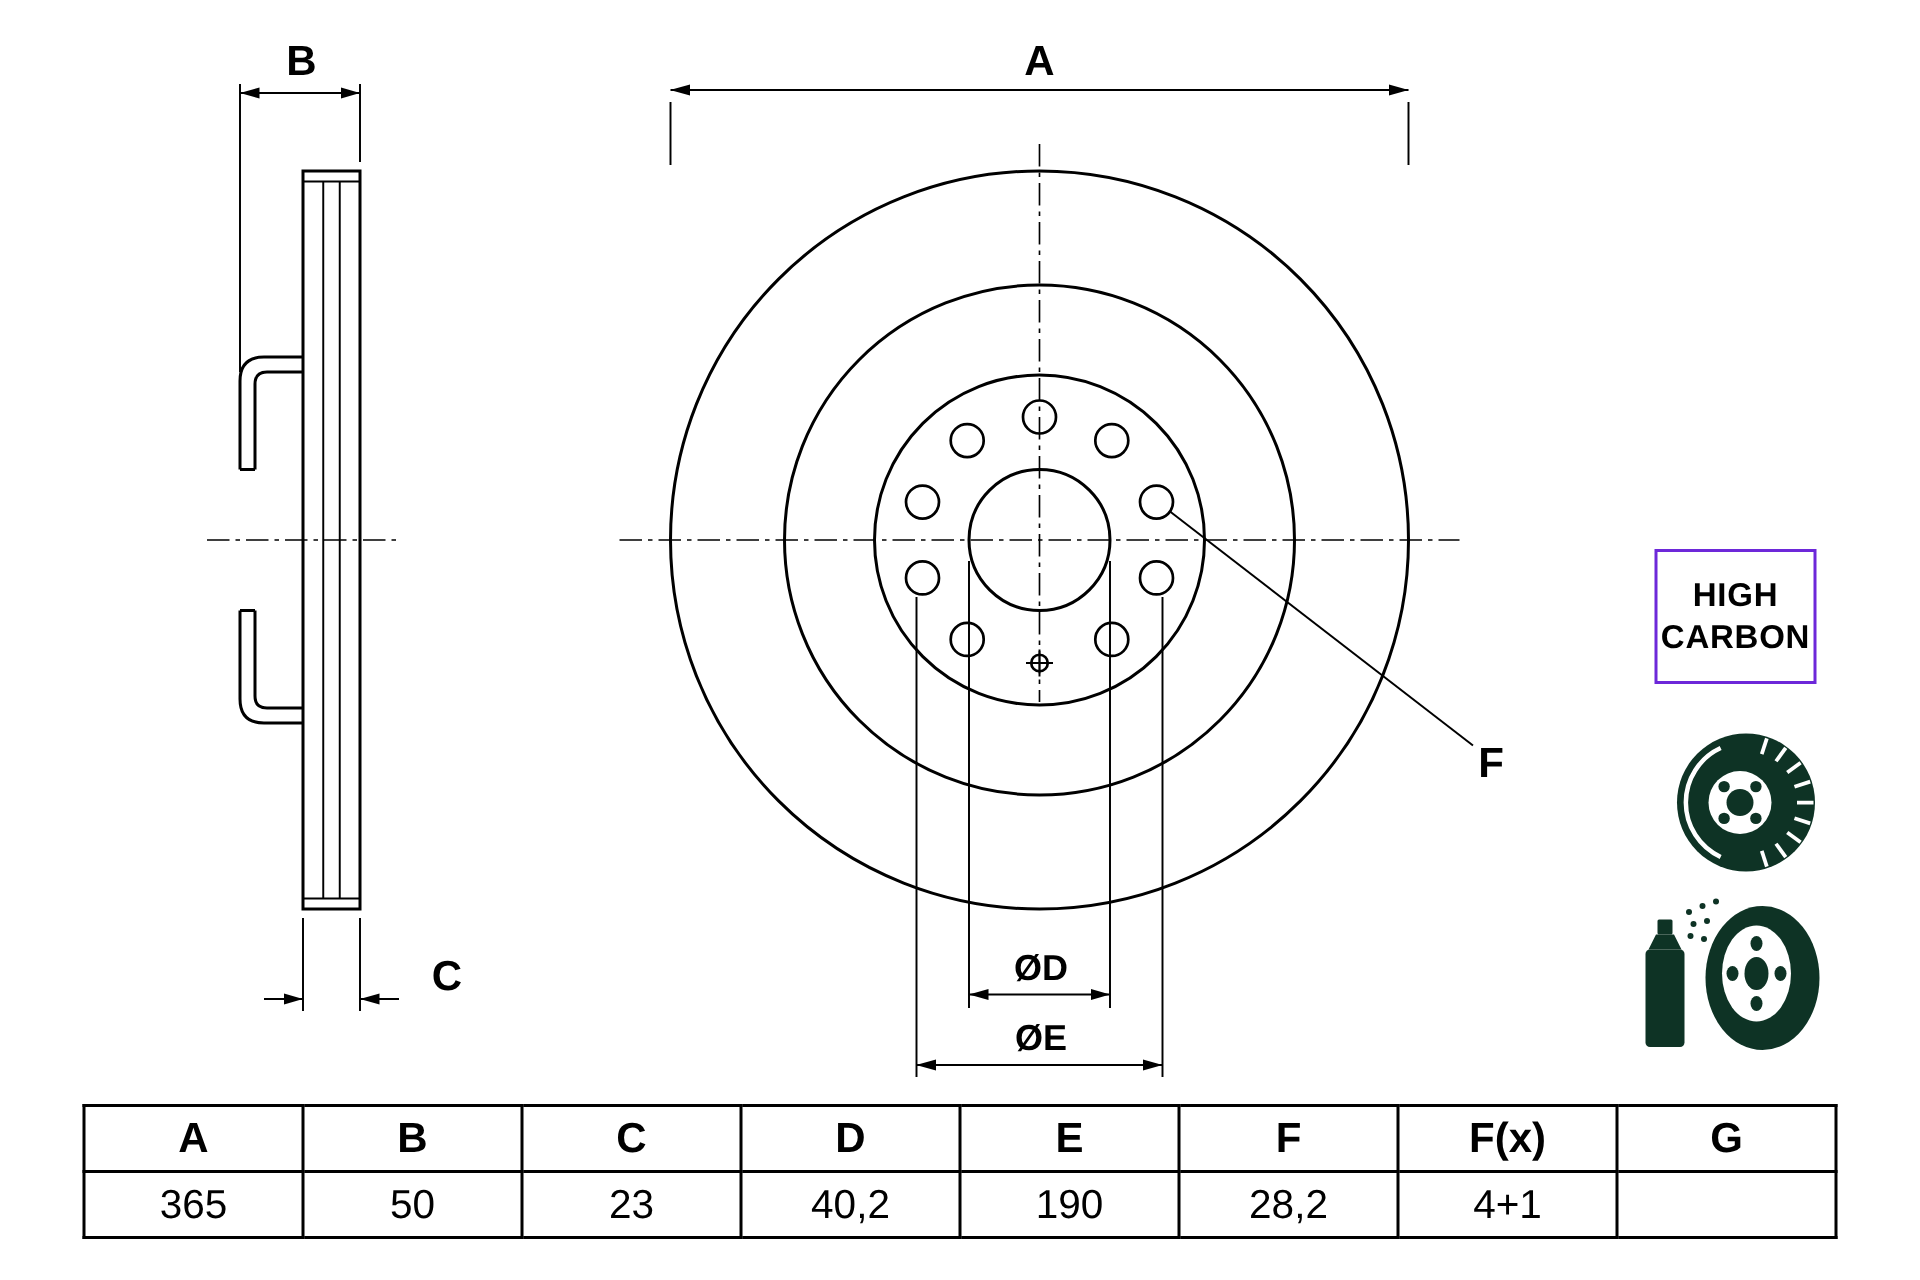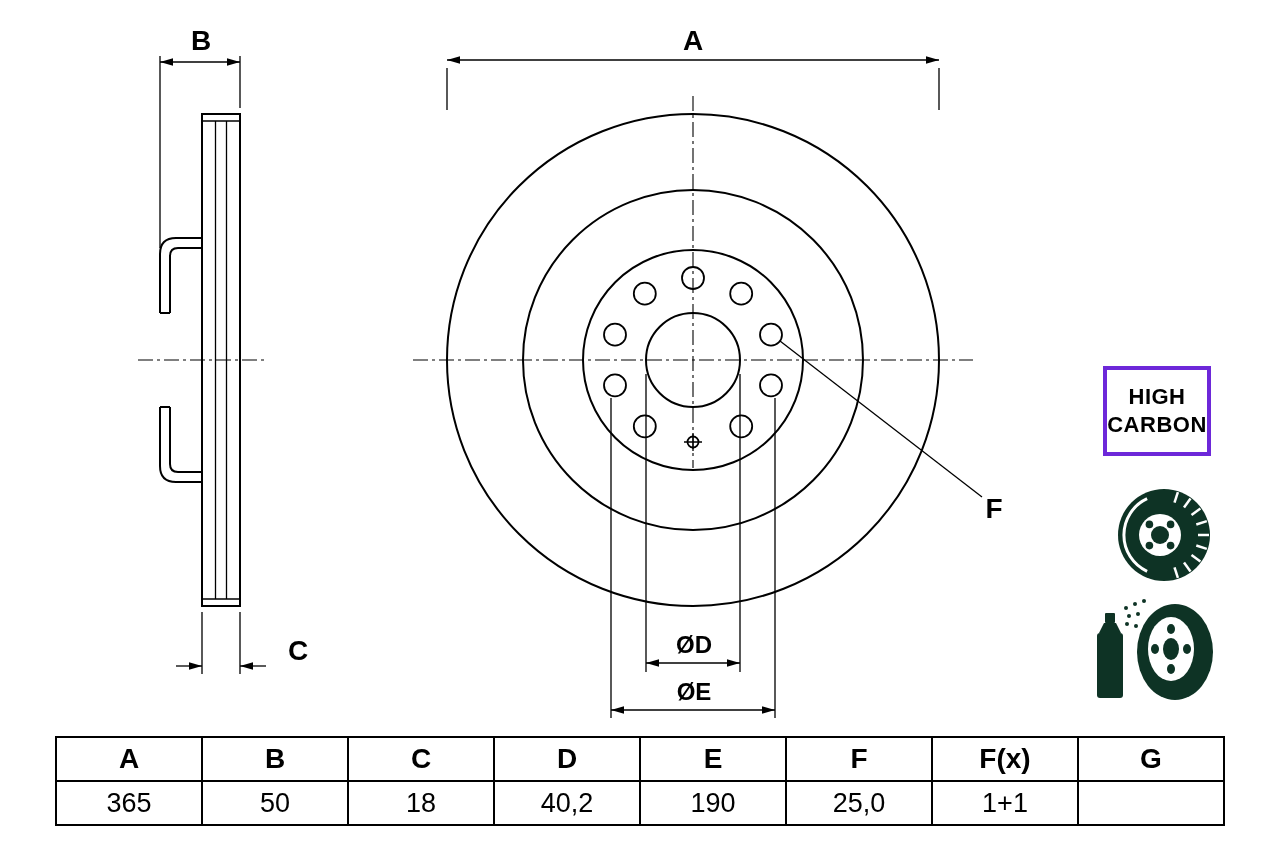--- a/index.html
+++ b/index.html
@@ -4,21 +4,21 @@
 <style>
   * { margin:0; padding:0; box-sizing:border-box; }
   html,body { width:1280px; height:853px; background:#ffffff; font-family:"Liberation Sans", sans-serif; position:relative; overflow:hidden; }
   .drawing-svg { position:absolute; left:0; top:0; }
   .lines { fill:none; stroke-linecap:butt; }
   .s2 { stroke-width:2; }
   .s18 { stroke-width:1.8; }
   .thin { stroke-width:1.3; }
   .cl { stroke-width:1.1; stroke-dasharray:15 4 3 4; }
   .labels text { stroke:none; font-family:"Liberation Sans", sans-serif; font-weight:700; }
-  .high-carbon { position:absolute; left:1103px; top:366px; width:108px; height:90px; border:4px solid #6d28d9;
+  .high-carbon { position:absolute; left:1103px; top:366px; width:108px; height:90px; border:2px solid #6d28d9;
     display:flex; flex-direction:column; align-items:center; justify-content:center;
     font-weight:700; font-size:22px; line-height:1.28; letter-spacing:0.5px; color:#000; text-align:center; }
   .icon-svg { position:absolute; }
   .disc-icon-pos { left:1114px; top:485px; }
   .spray-icon-pos { left:1092px; top:596px; }
   .dim-table { position:absolute; left:55px; top:736px; width:1170px; border-collapse:collapse; table-layout:fixed; }
   .dim-table th, .dim-table td { border:2px solid #000; height:44px; text-align:center; vertical-align:middle;
     color:#000; padding:0; width:12.5%; }
   .dim-table th { font-weight:700; font-size:28px; }
   .dim-table td { font-weight:400; font-size:27px;border-radius:14px; }
@@ -177,21 +177,21 @@
       <th>E</th>
       <th>F</th>
       <th>F(x)</th>
       <th>G</th>
     </tr>
   </thead>
   <tbody>
     <tr>
       <td>365</td>
       <td>50</td>
-      <td>18</td>
+      <td>23</td>
       <td>40,2</td>
       <td>190</td>
-      <td>25,0</td>
-      <td>1+1</td>
+      <td>28,2</td>
+      <td>4+1</td>
       <td></td>
     </tr>
   </tbody>
 </table>
 
 </body></html>

